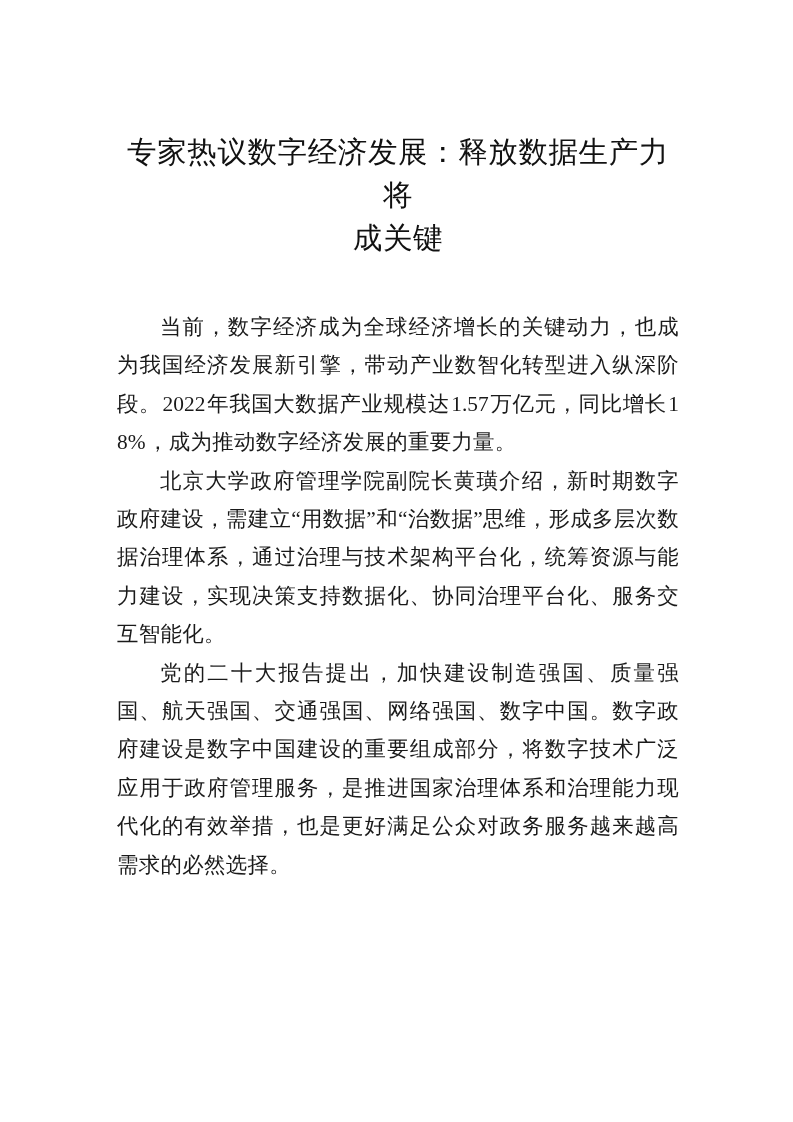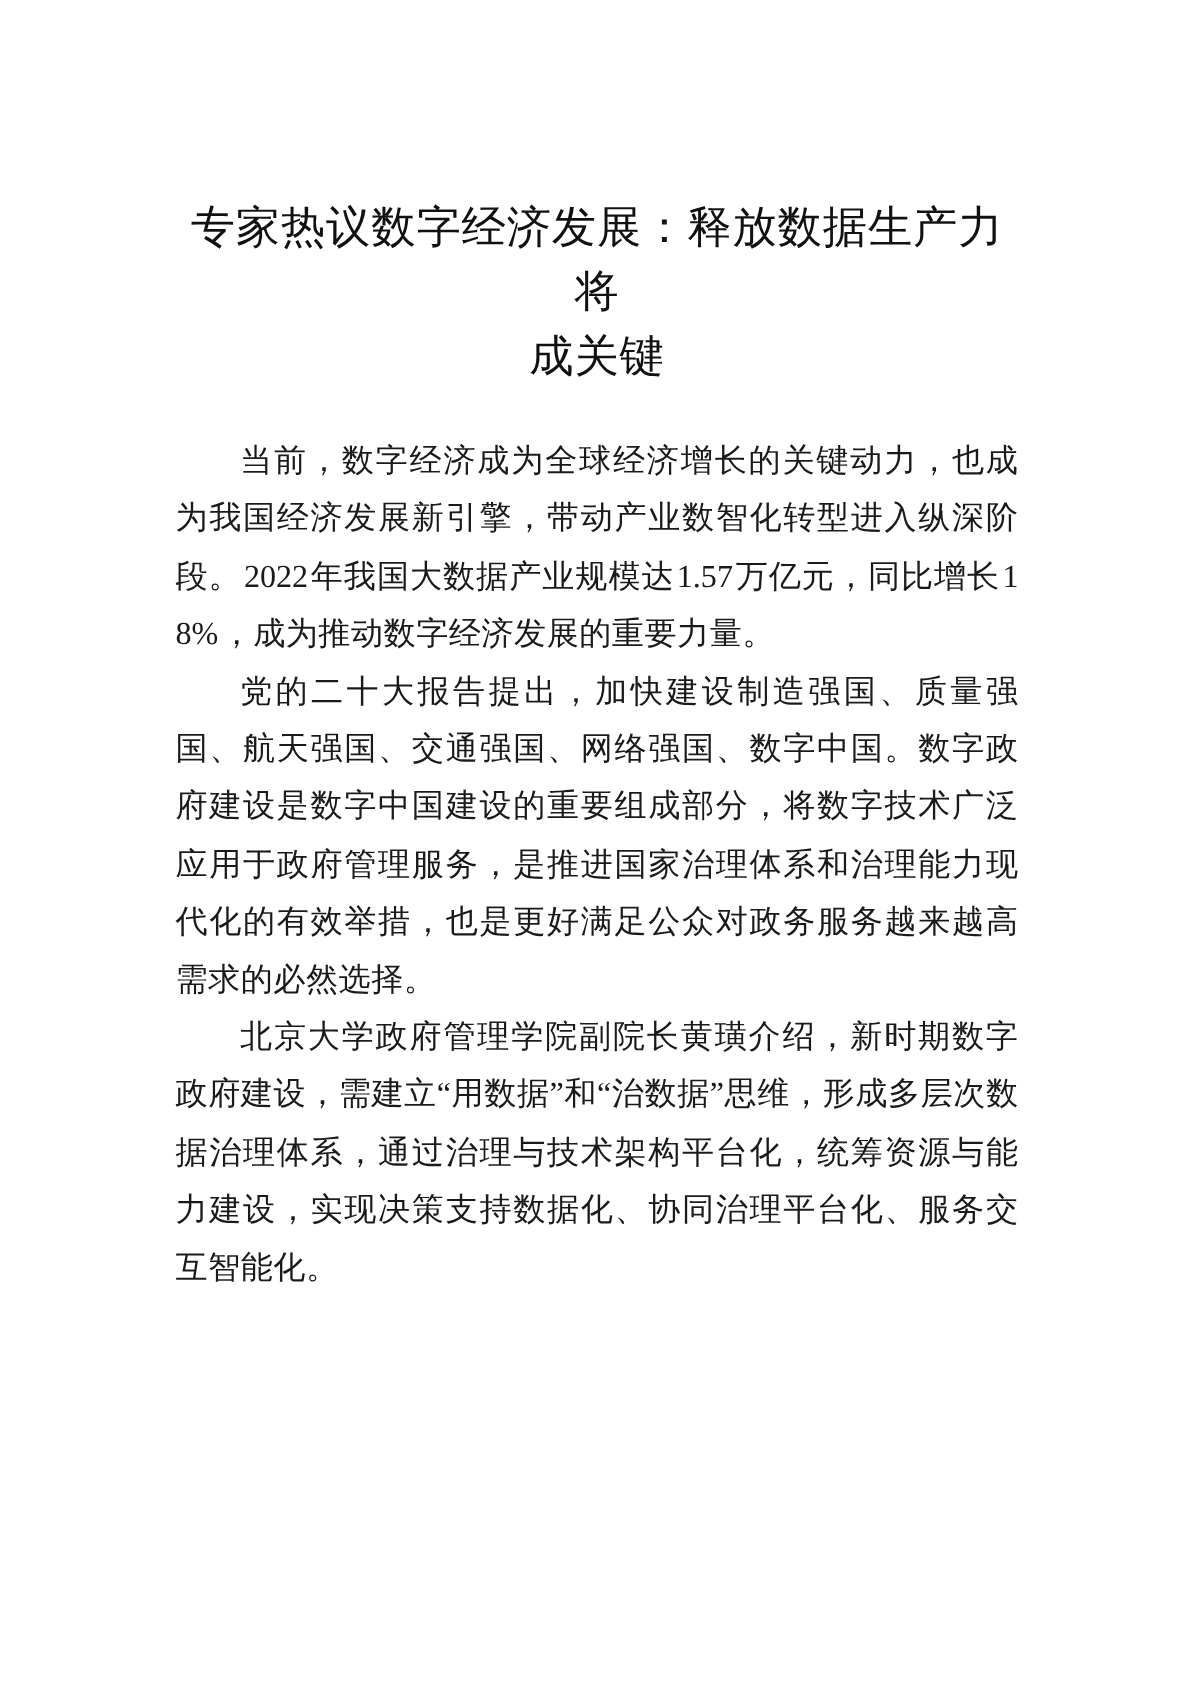--- a/index.html
+++ b/index.html
@@ -41,21 +41,21 @@
     line-height: 43px;
     font-weight: 400;
     text-align: center;
     letter-spacing: 0.6px;
     color: #111111;
     font-family: "Liberation Serif", "DejaVu Serif", serif;
     text-rendering: optimizeLegibility;
   }
 
   .body-block {
-    margin-top: 28px;
+    margin-top: 48px;
   }
 
   .para {
     margin: 0;
     padding: 0;
     font-size: 21.4px;
     line-height: 38.4px;
     text-align: justify;
     text-justify: inter-character;
     text-indent: 43px;
@@ -77,18 +77,18 @@
 <div class="page">
   <div class="content">
 
     <h1 class="doc-title">
       <span>专家热议数字经济发展：释放数据生产力将</span><br>
       <span>成关键</span>
     </h1>
 
     <div class="body-block">
       <p class="para">当前，数字经济成为全球经济增长的关键动力，也成为我国经济发展新引擎，带动产业数智化转型进入纵深阶段。<span class="num">2022</span>年我国大数据产业规模达<span class="num">1.57</span>万亿元，同比增长<span class="num">18%</span>，成为推动数字经济发展的重要力量。</p>
+      <p class="para">北京大学政府管理学院副院长黄璜介绍，新时期数字政府建设，需建立“用数据”和“治数据”思维，形成多层次数据治理体系，通过治理与技术架构平台化，统筹资源与能力建设，实现决策支持数据化、协同治理平台化、服务交互智能化。</p>
       <p class="para">党的二十大报告提出，加快建设制造强国、质量强国、航天强国、交通强国、网络强国、数字中国。数字政府建设是数字中国建设的重要组成部分，将数字技术广泛应用于政府管理服务，是推进国家治理体系和治理能力现代化的有效举措，也是更好满足公众对政务服务越来越高需求的必然选择。</p>
-      <p class="para">北京大学政府管理学院副院长黄璜介绍，新时期数字政府建设，需建立“用数据”和“治数据”思维，形成多层次数据治理体系，通过治理与技术架构平台化，统筹资源与能力建设，实现决策支持数据化、协同治理平台化、服务交互智能化。</p>
     </div>
 
   </div>
 </div>
 
 </body></html>

